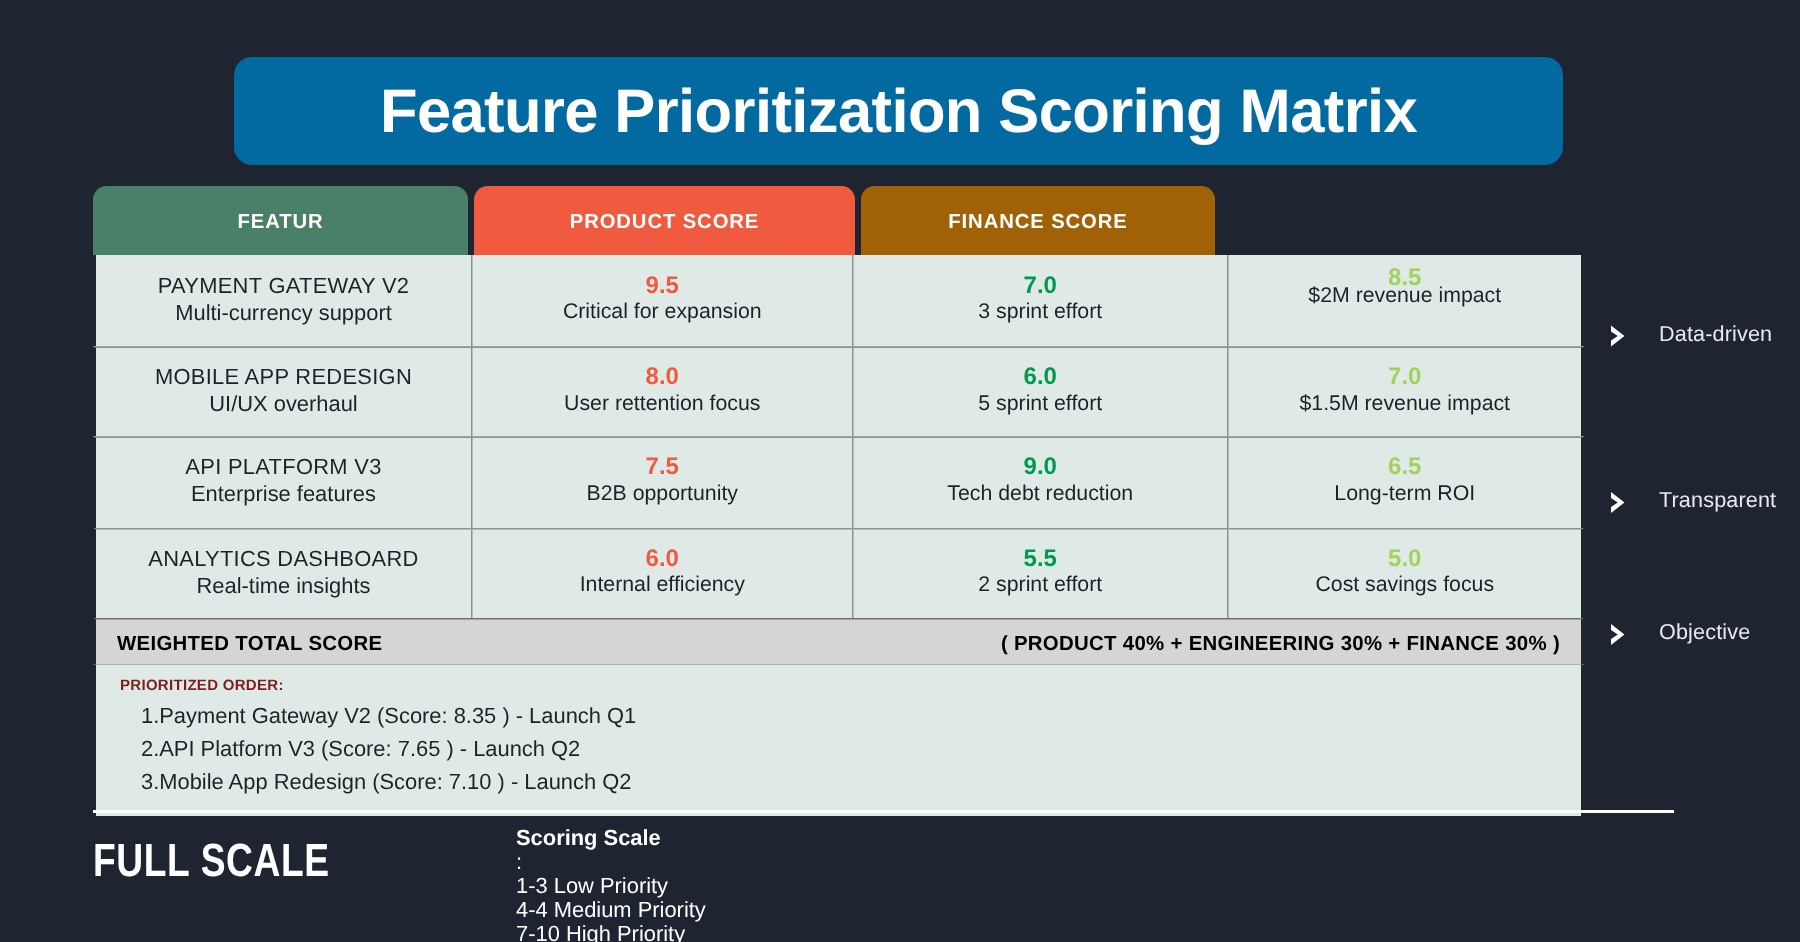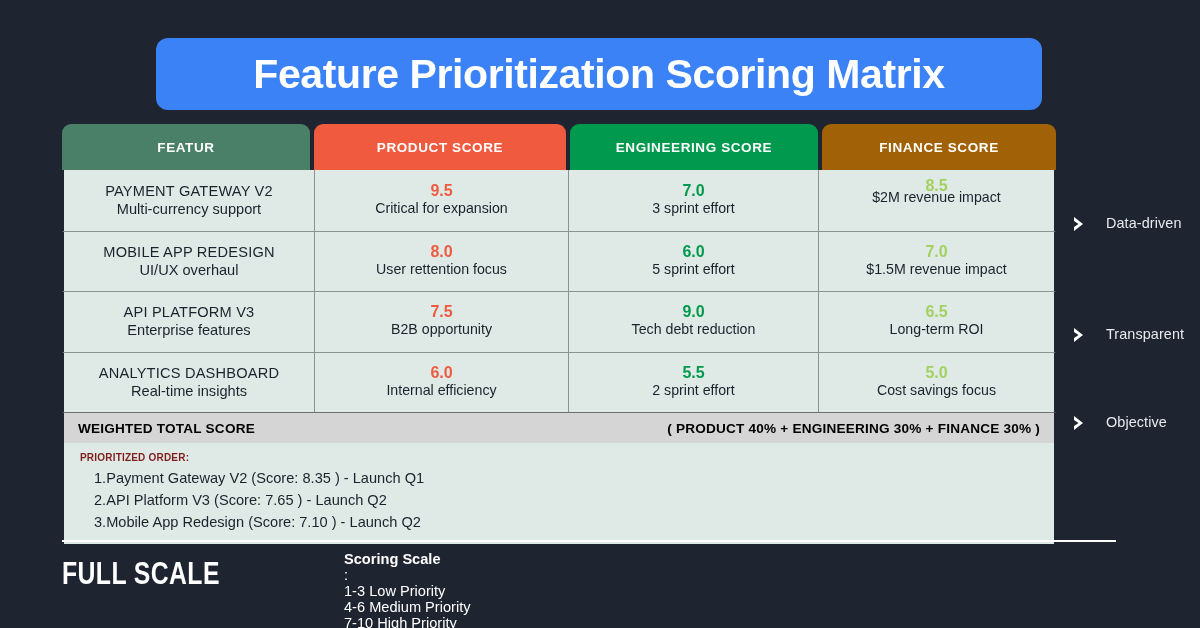--- a/index.html
+++ b/index.html
@@ -13,21 +13,21 @@
     position: relative;
   }
 
   
   .title-wrap {
     position: absolute;
     left: 156px;
     top: 38px;
     width: 886px;
     height: 72px;
-    background: #3b82f6;
+    background: #0369a1;
     border-radius: 12px;
     display: flex;
     align-items: center;
     justify-content: center;
   }
   .title-text {
     color: #ffffff;
     font-size: 41px;
     font-weight: bold;
     letter-spacing: -0.4px;
@@ -211,23 +211,20 @@
 
 <div class="table">
 
   <div class="header-row">
     <div class="hcell col-feature" style="background:#4a8068">
       <span>FEATUR</span>
     </div>
     <div class="hcell col-product" style="background:#f05a3f">
       <span>PRODUCT SCORE</span>
     </div>
-    <div class="hcell col-eng" style="background:#00994d">
-      <span>ENGINEERING SCORE</span>
-    </div>
     <div class="hcell col-fin" style="background:#a16207">
       <span>FINANCE SCORE</span>
     </div>
   </div>
 
   <div class="body-row">
     <div class="cell col-feature">
       <div class="feat-name">PAYMENT GATEWAY V2</div>
       <div class="feat-sub">Multi-currency support</div>
     </div>
@@ -342,15 +339,15 @@
   <span class="callout-label">Objective</span>
 </div>
 
 <div class="footer-rule"></div>
 <div class="logo">FULL SCALE</div>
 
 <div class="scale-wrap">
   <span class="scale-label">Scoring Scale</span>
   <span class="scale-item">:</span>
   <span class="scale-item" style="margin-left:40px">1-3 Low Priority</span>
-  <span class="scale-item" style="margin-left:36px">4-6 Medium Priority</span>
+  <span class="scale-item" style="margin-left:36px">4-4 Medium Priority</span>
   <span class="scale-item" style="margin-left:36px">7-10 High Priority</span>
 </div>
 
 </body></html>

